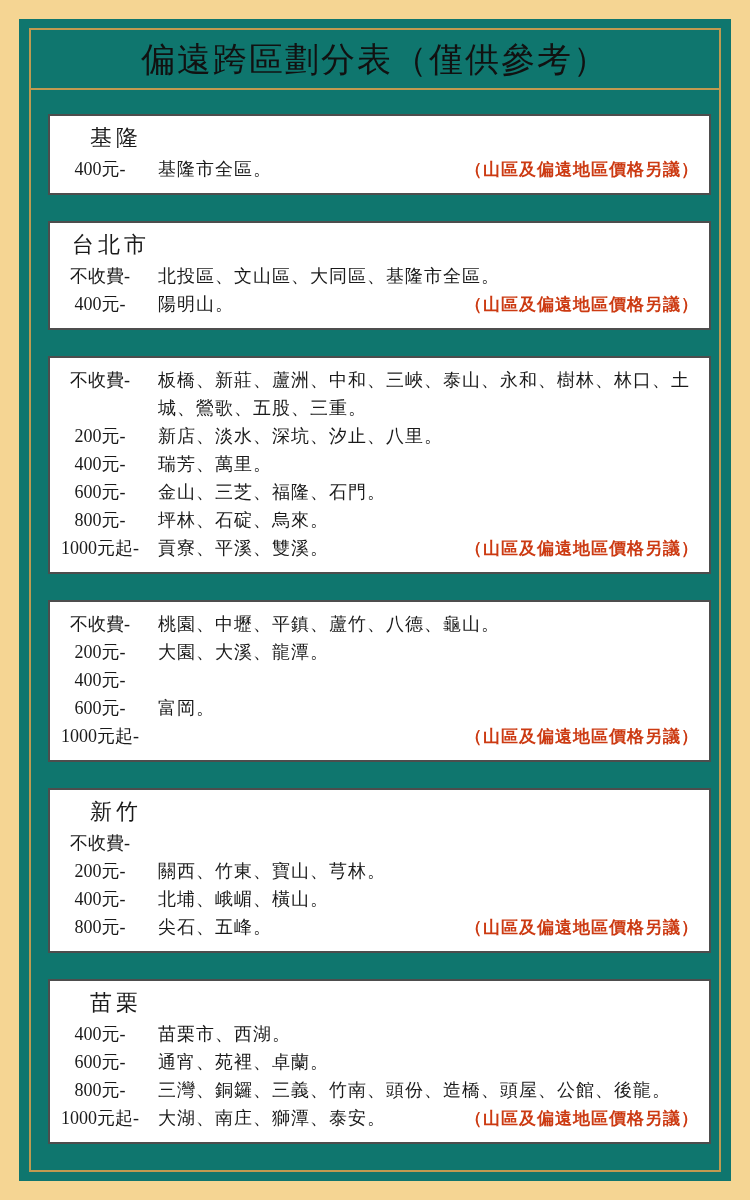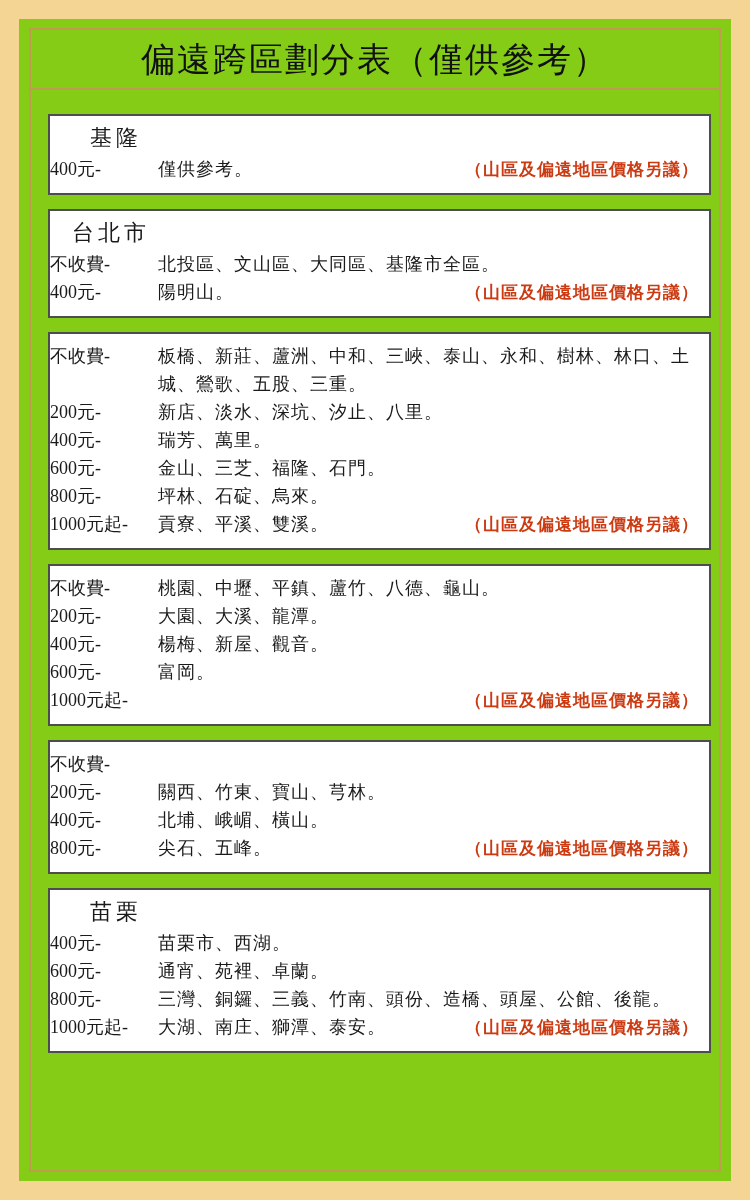--- a/index.html
+++ b/index.html
@@ -5,21 +5,21 @@
   html,body { margin:0; padding:0; }
   body { font-family:"Liberation Serif","DejaVu Serif",serif; color:#1a1a1a; }
 
   .page {
     width:750px; height:1200px;
     background:#f5d593;
     box-sizing:border-box;
     padding:19px;
   }
   .panel {
-    background:#84cc16;
+    background:#0f766e;
     width:100%; height:100%;
     box-sizing:border-box;
     padding:9px 10px;
   }
   .frame {
     border:2px solid #c09a50;
     height:100%;
     box-sizing:border-box;
     display:flex; flex-direction:column;
   }
@@ -33,21 +33,21 @@
     font-family:"Liberation Sans","DejaVu Sans",sans-serif;
     font-weight:300;
     font-size:34px;
     letter-spacing:2px;
     color:#111111;
   }
   .sections {
     flex:1;
     padding:24px 8px 0 17px;
     display:flex; flex-direction:column;
-    gap:14px;
+    gap:26px;
   }
   .box {
     border:2px solid #4d4d4d;
     background:#ffffff;
     position:relative;
     padding:8px 10px 10px 0;
   }
   .region-name {
     margin:0 0 3px 40px;
     font-size:22px;
@@ -60,21 +60,21 @@
   .box:nth-child(3) .region-name { margin-left:22px; }
 
   .row {
     display:flex;
     font-size:18px;
     line-height:28px;
   }
   .row .label {
     width:100px;
     flex-shrink:0;
-    text-align:left;
+    text-align:center;
     white-space:nowrap;
   }
   .row .areas {
     padding-left:8px;
     letter-spacing:1px;
     max-width:540px;
   }
   .note {
     position:absolute;
     right:10px; bottom:12px;
@@ -93,21 +93,21 @@
     <div class="frame">
       <div class="title-band">
         <h1>偏遠跨區劃分表（僅供參考）</h1>
       </div>
       <div class="sections">
   <section class="box">
     <h2 class="region-name">基隆</h2>
     <div class="rows">
   <div class="row">
     <span class="label">400元-</span>
-    <span class="areas">僅供參考。</span>
+    <span class="areas">基隆市全區。</span>
   </div>
 </div>
     <div class="note">（山區及偏遠地區價格另議）</div>
   </section>
 
   <section class="box">
     <h2 class="region-name">台北市</h2>
     <div class="rows">
   <div class="row">
     <span class="label">不收費-</span>
@@ -164,36 +164,36 @@
     <span class="areas">桃園、中壢、平鎮、蘆竹、八德、龜山。</span>
   </div>
 
   <div class="row">
     <span class="label">200元-</span>
     <span class="areas">大園、大溪、龍潭。</span>
   </div>
 
   <div class="row">
     <span class="label">400元-</span>
-    <span class="areas">楊梅、新屋、觀音。</span>
   </div>
 
   <div class="row">
     <span class="label">600元-</span>
     <span class="areas">富岡。</span>
   </div>
 
   <div class="row">
     <span class="label">1000元起-</span>
   </div>
 </div>
     <div class="note">（山區及偏遠地區價格另議）</div>
   </section>
 
   <section class="box">
+    <h2 class="region-name">新竹</h2>
     <div class="rows">
   <div class="row">
     <span class="label">不收費-</span>
   </div>
 
   <div class="row">
     <span class="label">200元-</span>
     <span class="areas">關西、竹東、寶山、芎林。</span>
   </div>
 

